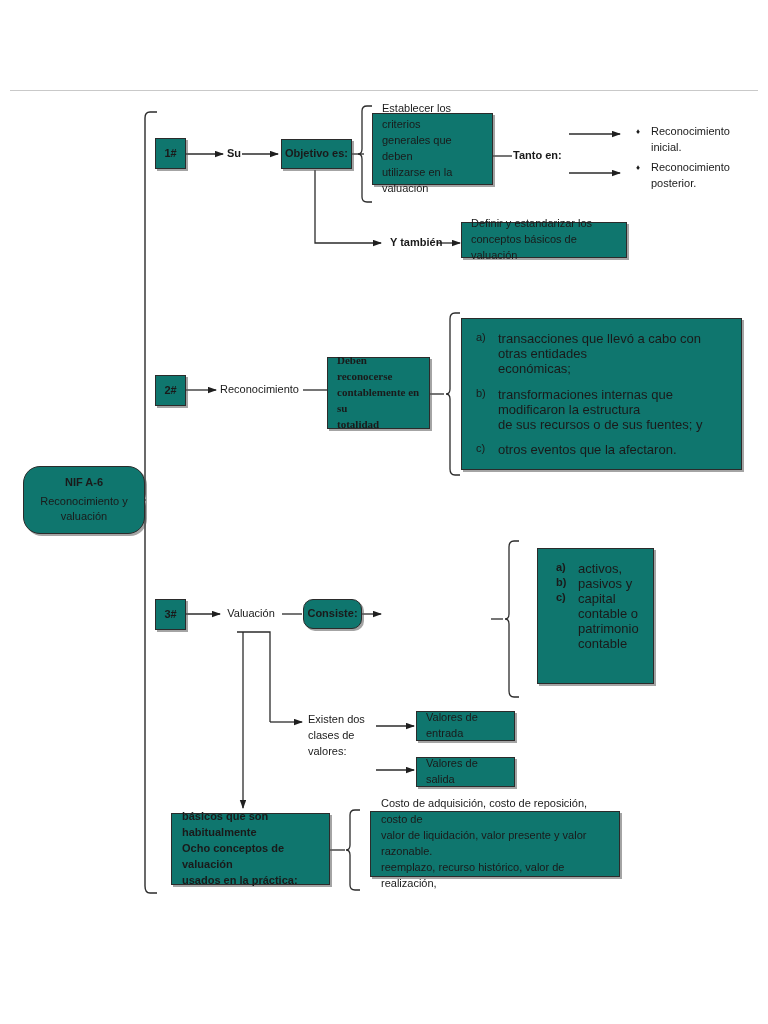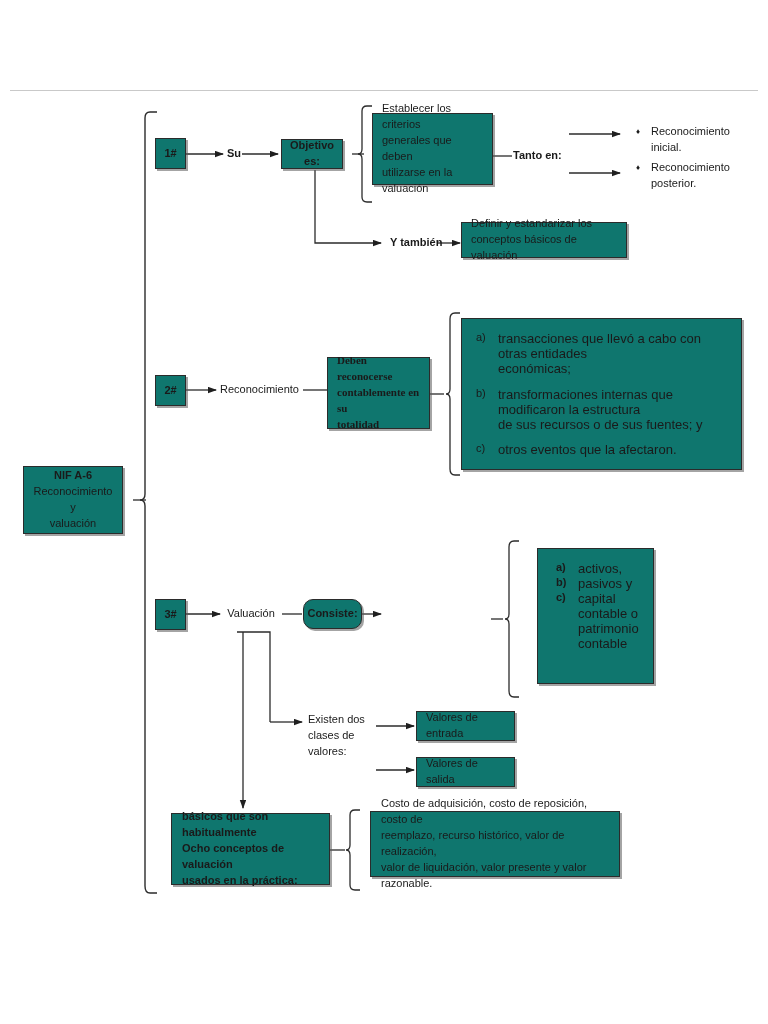--- a/index.html
+++ b/index.html
@@ -113,36 +113,36 @@
 
       <path d="M376,726 L414,726" marker-end="url(#ah)"></path>
       <path d="M376,770 L414,770" marker-end="url(#ah)"></path>
 
       <path d="M330,850 L345,850"></path>
       <path d="M360,810 L355,810 Q350,810 350,815 L350,845 Q350,850 346,850
                Q350,850 350,855 L350,885 Q350,890 355,890 L360,890"></path>
     </g>
   </svg>
 
-  <div class="node center" style="left:23px;top:466px;width:100px;height:68px;">
+  <div class="node center" style="left:23px;top:466px;width:122px;height:68px;border-radius:17px;">
     <p class="t11b">NIF A-6</p>
     <div class="gap-s"></div>
     <p class="t11">Reconocimiento y</p>
     <p class="t11">valuación</p>
   </div>
 
   <div class="node center" style="left:155px;top:138px;width:31px;height:31px;padding:0;align-items:center;">
     <p class="t11b">1#</p>
   </div>
 
   <div class="plain center" style="left:222px;top:145px;width:24px;height:18px;justify-content:center;">
     <p class="t11b">Su</p>
   </div>
 
-  <div class="node center" style="left:281px;top:139px;width:62px;height:30px;padding:0;align-items:center;">
+  <div class="node center" style="left:281px;top:139px;width:71px;height:30px;padding:0;align-items:center;">
     <p class="t11b">Objetivo es:</p>
   </div>
 
   <div class="node left" style="left:372px;top:113px;width:121px;height:72px;padding:7px 9px;">
     <p class="t11">Establecer los criterios</p>
     <p class="t11">generales que deben</p>
     <p class="t11">utilizarse en la valuación</p>
   </div>
 
   <div class="plain left" style="left:513px;top:147px;width:60px;height:18px;">
@@ -256,17 +256,17 @@
   </div>
 
   <div class="node left" style="left:171px;top:813px;width:159px;height:72px;padding:7px 10px;">
     <p class="t11b">básicos que son habitualmente</p>
     <p class="t11b">Ocho conceptos de valuación</p>
     <p class="t11b">usados en la práctica:</p>
   </div>
 
   <div class="node left" style="left:370px;top:811px;width:250px;height:66px;padding:7px 10px;">
     <p class="t11">Costo de adquisición, costo de reposición, costo de</p>
+    <p class="t11">valor de liquidación, valor presente y valor razonable.</p>
     <p class="t11">reemplazo, recurso histórico, valor de realización,</p>
-    <p class="t11">valor de liquidación, valor presente y valor razonable.</p>
   </div>
 
 </div>
 
 </body></html>

